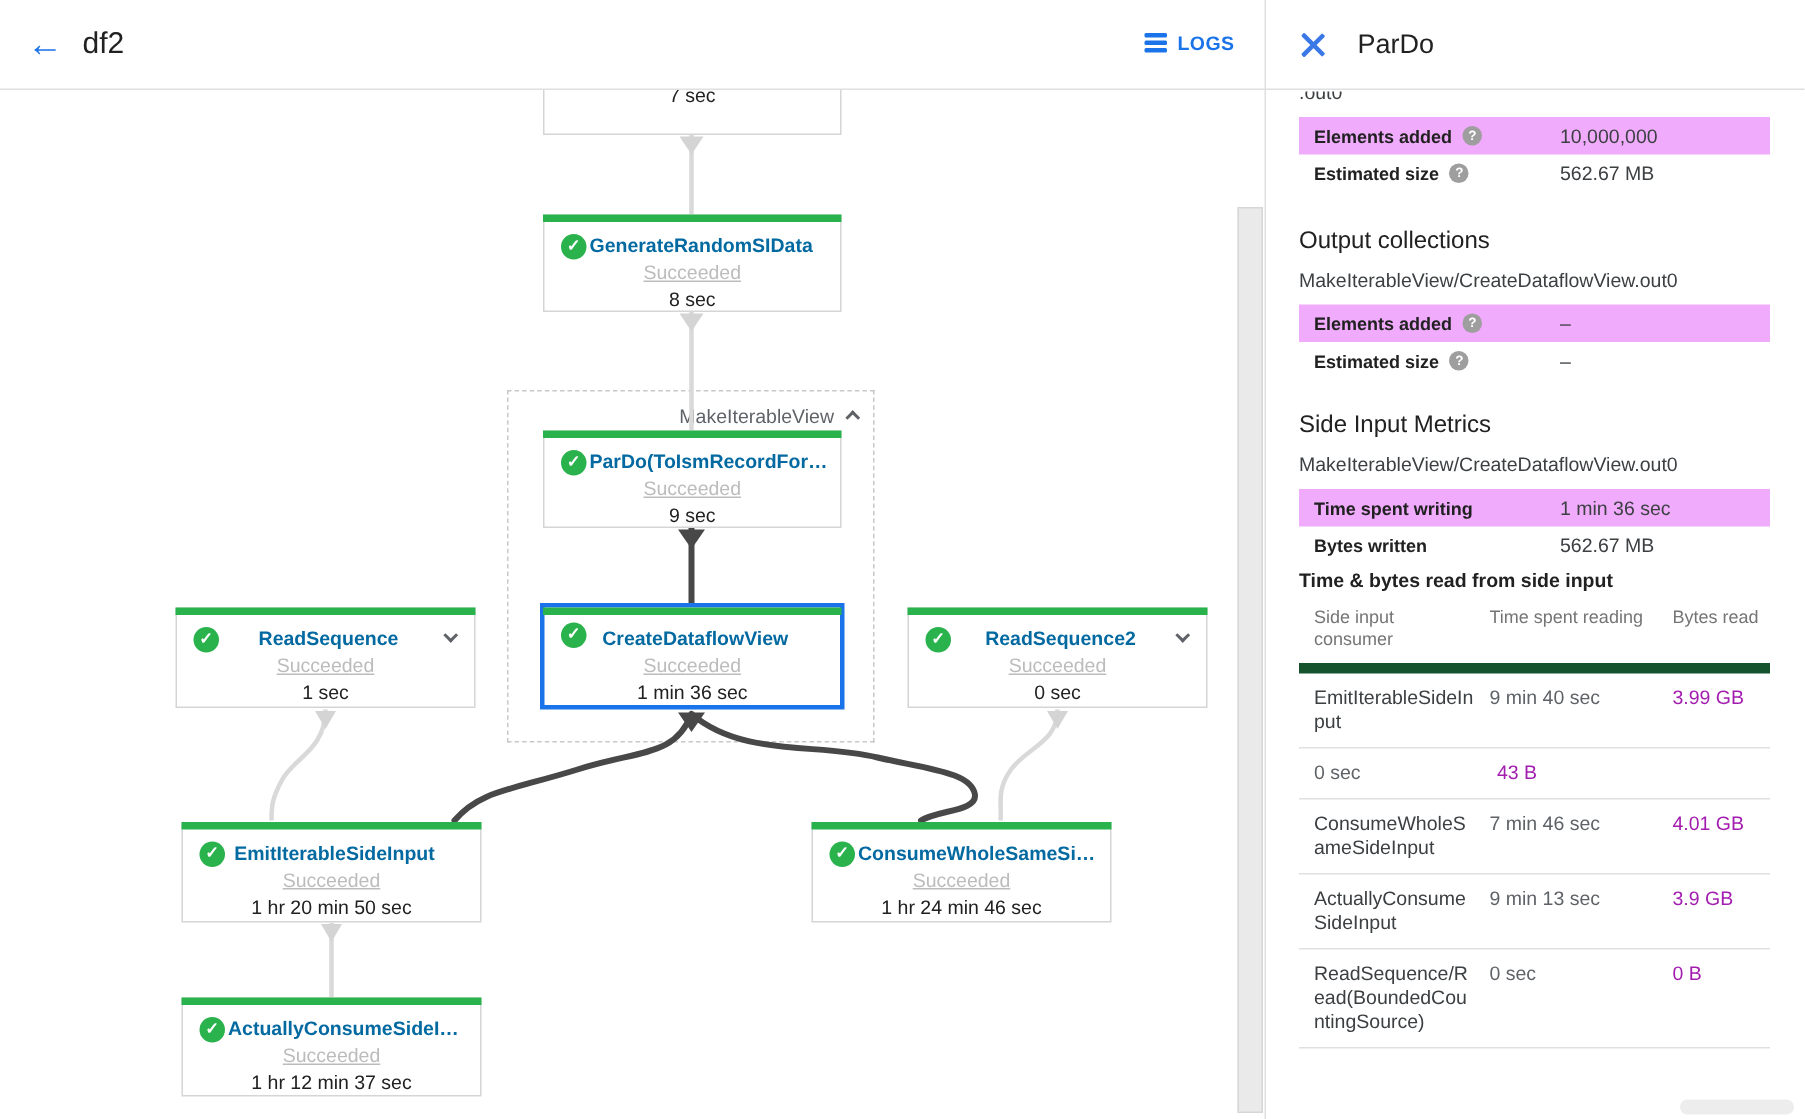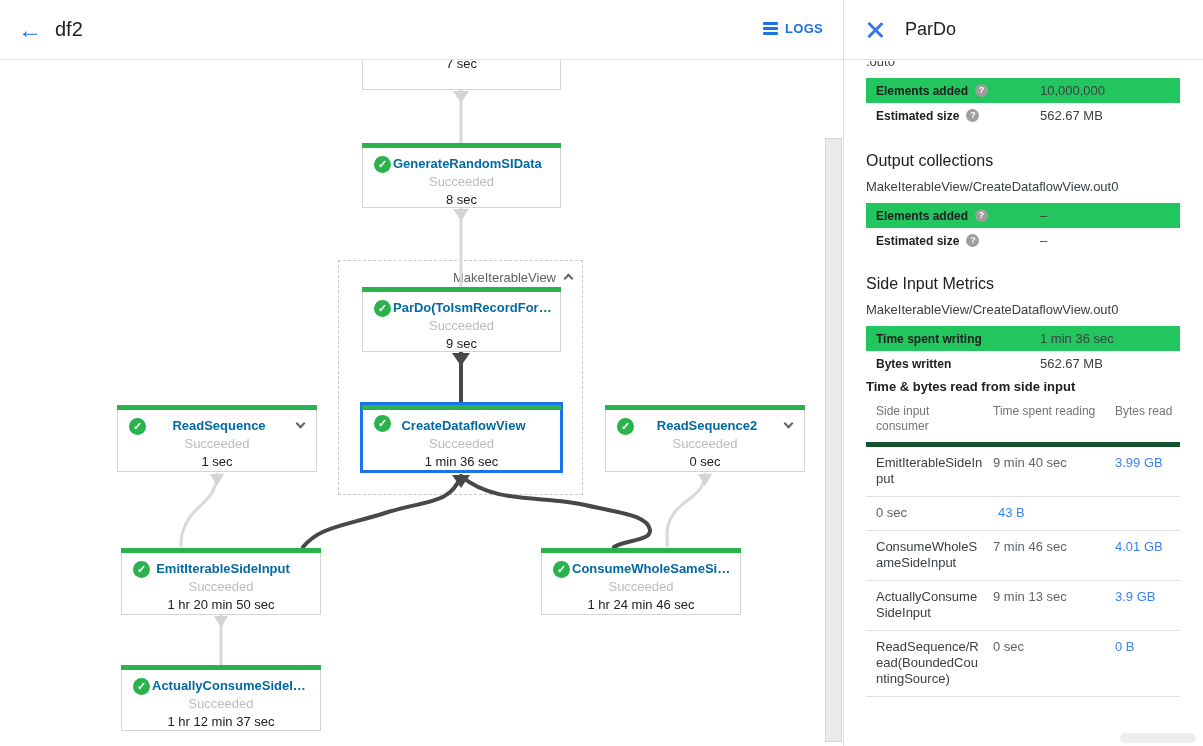--- a/index.html
+++ b/index.html
@@ -54,54 +54,54 @@
   }
   .node .bar { height:5px; background:#2ab24d; margin:-1px -1px 0 -1px; }
   .node.selected { border:3px solid #1a73e8; }
   .node.selected .bar { margin:0 -1px 0 -1px; height:5px; }
   .check {
     position:absolute; left:11px; top:12px; width:17px; height:17px; border-radius:50%;
     background:#2ab24d; color:#fff; font-size:11px; font-weight:700; line-height:17px; text-align:center;
   }
   .node.selected .check { top:10px; }
   .ntitle  { margin-top:8px; font-size:13px; font-weight:700; color:#0369a1; white-space:nowrap; overflow:hidden; padding:0 26px 0 30px; }
-  .nstatus { margin-top:3px; font-size:13px; color:#bcbcbc; }
+  .nstatus { margin-top:3px; font-size:13px; color:#bcbcbc;text-decoration:underline; }
   .ntime   { margin-top:3px; font-size:13px; color:#212121; }
 
   
   .v-scrollbar {
     position:absolute; left:825px; top:138px; width:17px; height:604px;
     background:#eaeaea; border:1px solid #d6d6d6; z-index:5;
   }
 
   
   .panel-content {
     position:absolute; left:844px; top:61px; width:359px; height:685px;
     overflow:hidden; padding:0 23px 0 22px; z-index:20; background:#fff;
   }
   .clip-line { margin-top:-7px; font-size:13px; color:#3c4043; overflow:hidden; }
   .kvrows { margin-top:9px; }
   .kv { position:relative; height:25px; display:flex; align-items:center; padding-left:10px; }
-  .kv.shaded { background:#22c55e; }
+  .kv.shaded { background:#f0abfc; }
   .kv .kvlabel { font-size:12px; font-weight:700; color:#212121; margin-right:7px; }
   .kv .kvval { position:absolute; left:174px; font-size:13px; color:#3c4043;text-align:center; }
   .help {
     display:inline-block; width:13px; height:13px; border-radius:50%; background:#9e9e9e;
     color:#fff; font-size:9px; font-weight:700; line-height:13px; text-align:center; cursor:pointer;
   }
   .h2 { font-size:16px; font-weight:400; color:#212121; }
   .mt-section { margin-top:24px; }
   .collection { margin-top:9px; font-size:13px; color:#3c4043; }
   .tbl-heading { margin-top:3px; font-size:13px; font-weight:700; color:#212121; }
   .tbl { margin-top:6px; }
-  .tbl-hdr { display:flex; padding:4px 0 8px 10px; border-bottom:5px solid #14532d; color:#757575; font-size:12px; line-height:15px; }
+  .tbl-hdr { display:flex; padding:4px 0 8px 10px; border-bottom:7px solid #14532d; color:#757575; font-size:12px; line-height:15px; }
   .tbl-row { display:flex; padding:8px 0 9px 10px; border-bottom:1px solid #e0e0e0; font-size:13px; line-height:16px; }
   .c1 { width:107px; margin-right:10px; word-break:break-all; color:#3c4043; }
   .c2 { width:112px; margin-right:10px; color:#5f6368; }
-  .c3 { flex:1; color:#3b82f6; }
+  .c3 { flex:1; color:#a21caf; }
   .tbl-hdr .c1, .tbl-hdr .c2, .tbl-hdr .c3 { color:#757575; word-break:normal; }
 
   .h-scrollbar {
     position:absolute; left:1120px; top:733px; width:76px; height:10px;
     background:#ededed; border-radius:5px; z-index:25;
   }
 </style>
 </head>
 <body>
 

